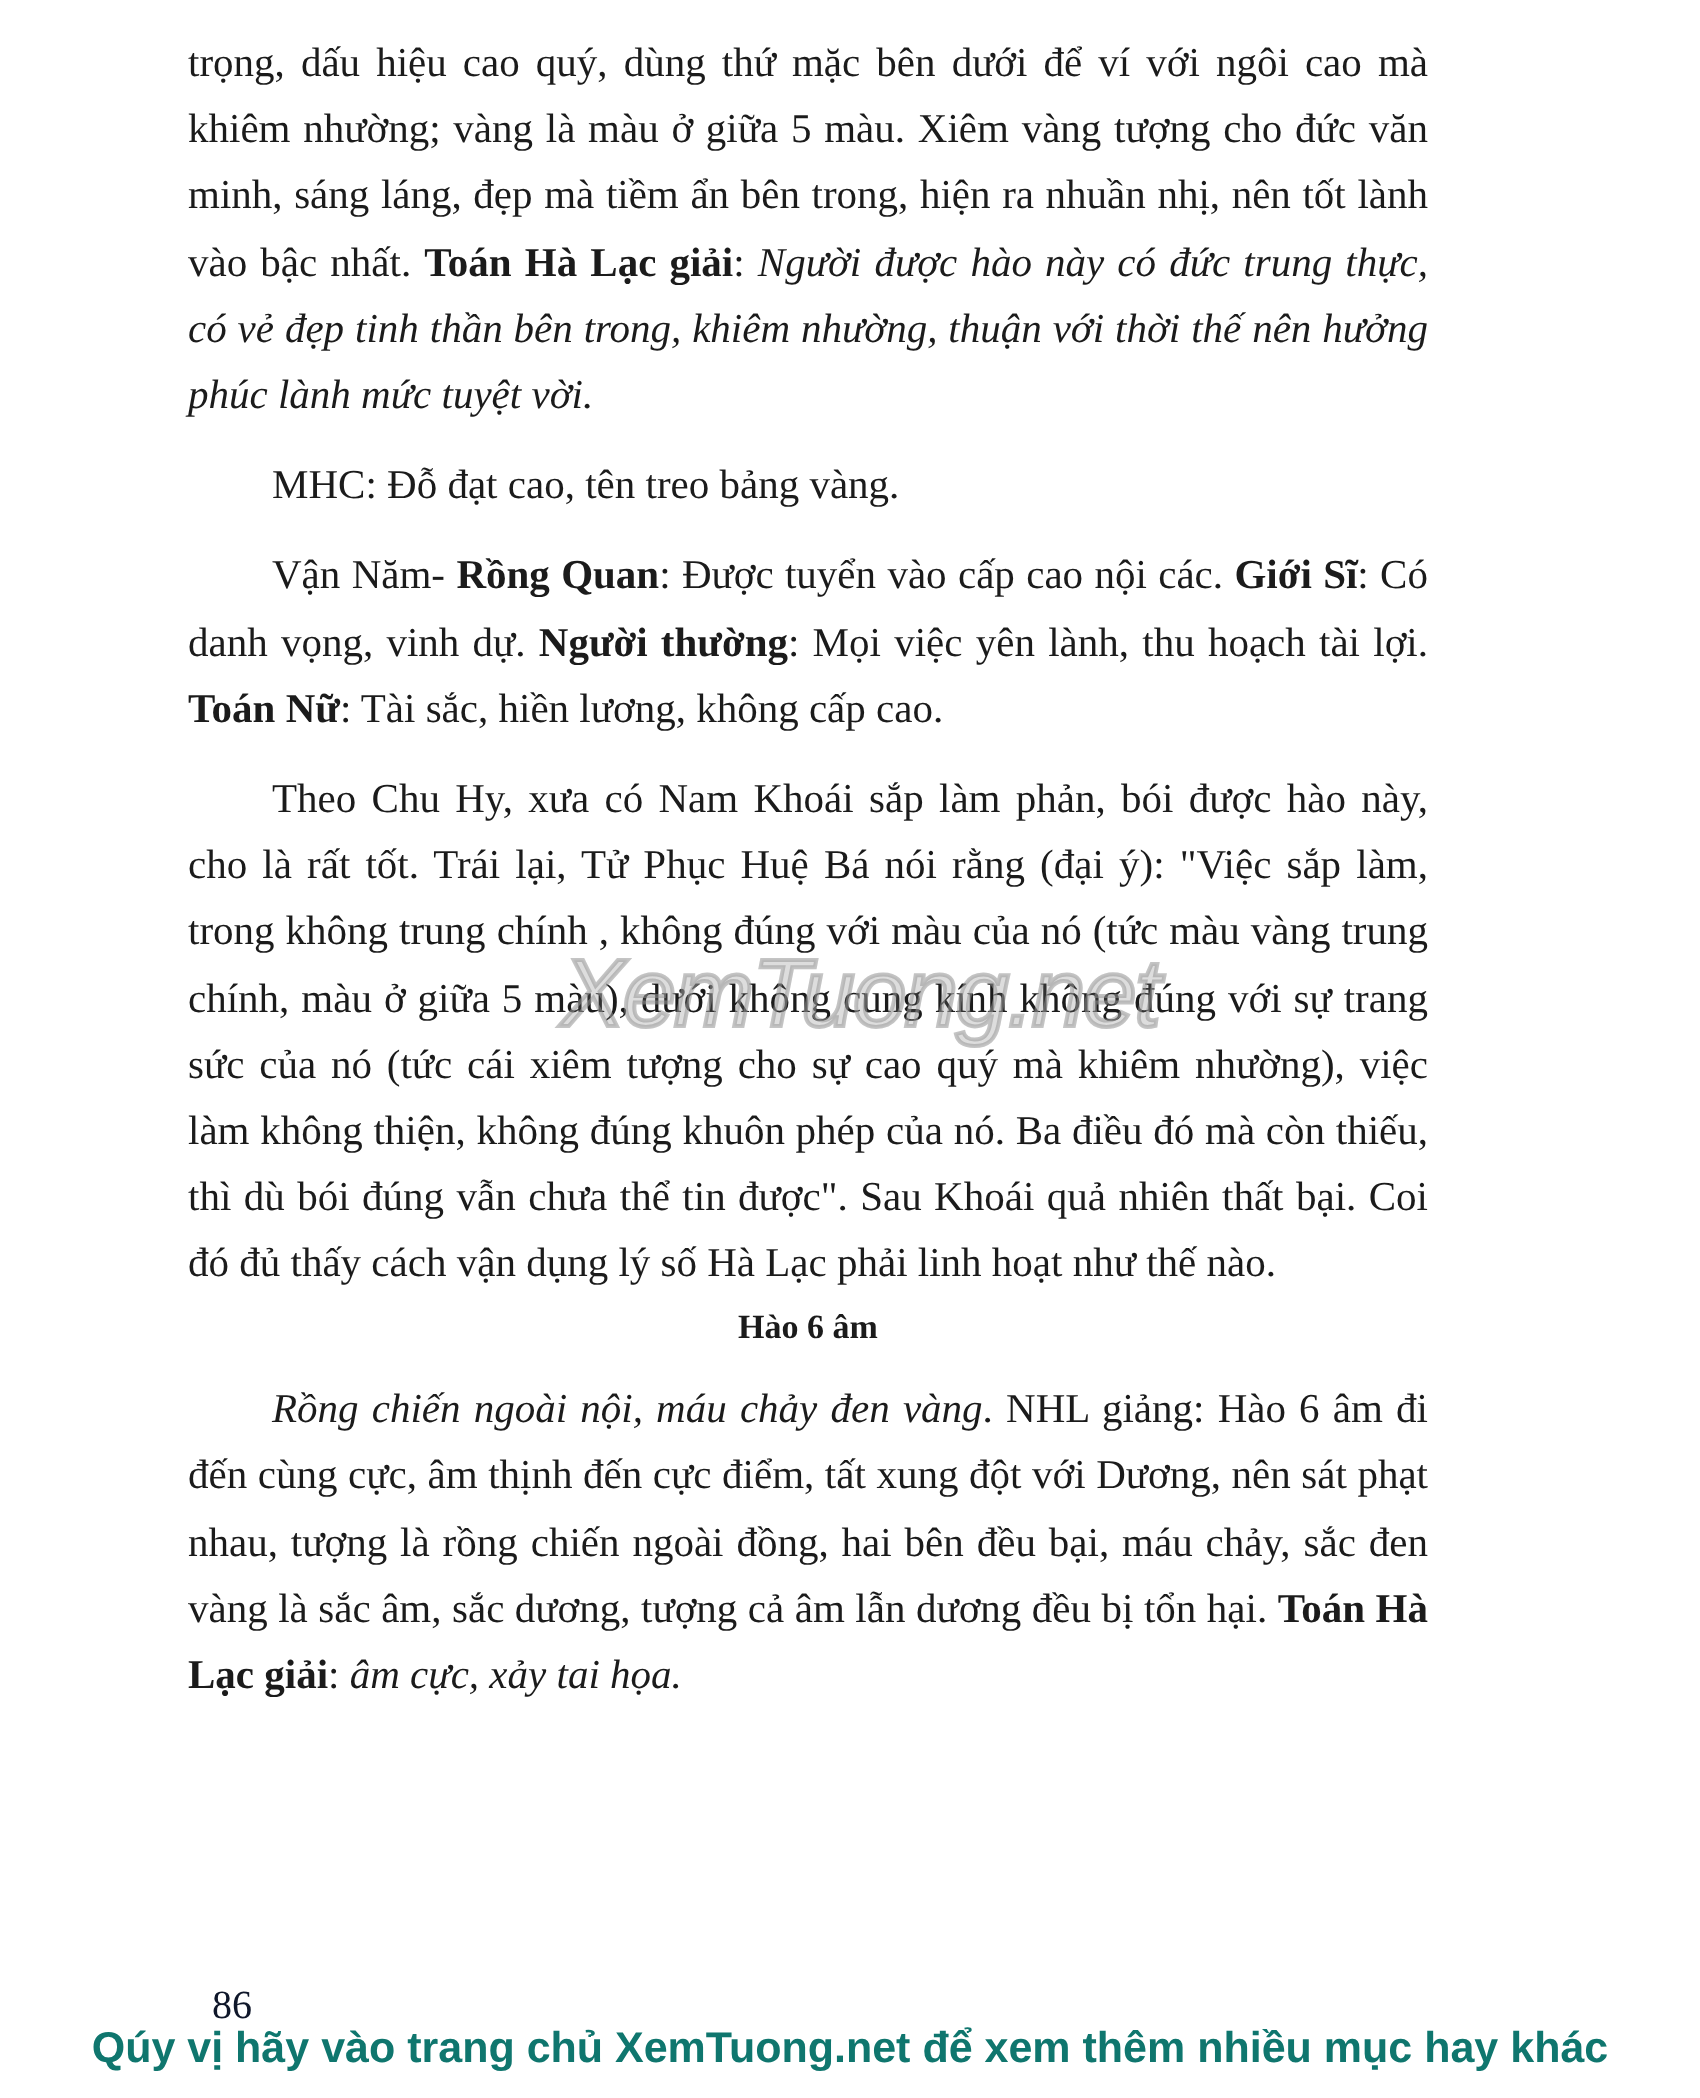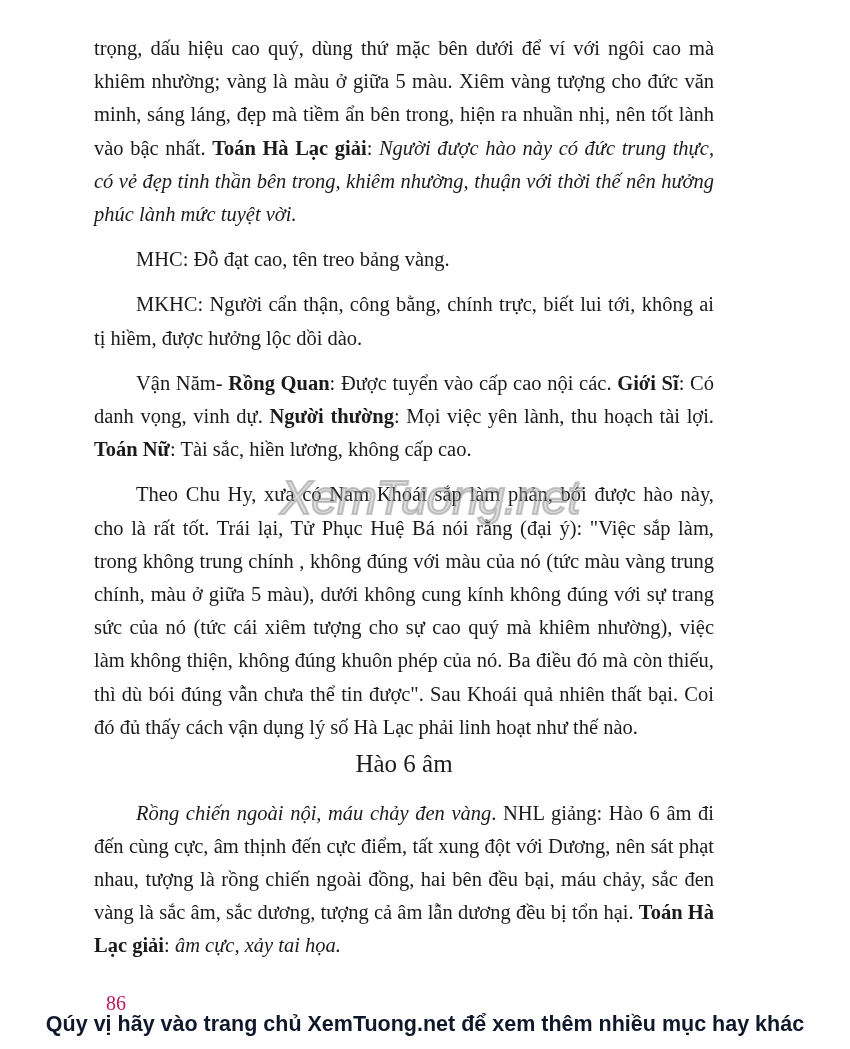--- a/index.html
+++ b/index.html
@@ -42,21 +42,21 @@
     left: 0;
     top: 0;
     width: 850px;
     height: 1049px;
     z-index: 2;
   }
 
   #content {
     position: absolute;
     left: 94px;
-    top: 32px;
+    top: 16px;
     width: 620px;
     font-size: 20.5px;
     line-height: 1.62;
     text-align: justify;
     text-justify: inter-word;
   }
 
   #content p {
     margin: 0 0 0 0;
     text-indent: 0;
@@ -67,62 +67,61 @@
   }
 
   .b { font-weight: bold; }
   .i { font-style: italic; }
 
   
   #section-heading {
     margin-top: 28px;
     margin-bottom: 22px;
     text-align: center;
-    font-weight: normal;
-    font-size: 25px;
+    font-weight: bold;
+    font-size: 17px;
     text-indent: 0;
   }
 
   
   #page-number {
     position: absolute;
     left: 106px;
     top: 992px;
     font-family: "Liberation Serif", serif;
     font-size: 20px;
-    color: #be185d;
+    color: #0f172a;
     z-index: 3;
   }
 
   
   #footer {
     position: absolute;
     left: 0;
     top: 1012px;
     width: 850px;
     text-align: center;
     font-family: "Liberation Sans", sans-serif;
     font-weight: bold;
     font-size: 21.5px;
-    color: #0f172a;
+    color: #0f766e;
     z-index: 4;
     white-space: nowrap;
   }
 </style>
 </head>
 <body>
 
 <div id="page">
   <div id="content">
 
     <p class="para"><span>trọng, dấu hiệu cao quý, dùng thứ mặc bên dưới để ví với ngôi cao mà khiêm nhường; vàng là màu ở giữa 5 màu. Xiêm vàng tượng cho đức văn minh, sáng láng, đẹp mà tiềm ẩn bên trong, hiện ra nhuần nhị, nên tốt lành vào bậc nhất. </span><span class="b">Toán Hà Lạc giải</span><span>: </span><span class="i">Người được hào này có đức trung thực, có vẻ đẹp tinh thần bên trong, khiêm nhường, thuận với thời thế nên hưởng phúc lành mức tuyệt vời.</span></p>
 
     <p class="para ind">MHC: Đỗ đạt cao, tên treo bảng vàng.</p>
 
-    <p class="para ind">MKHC: Người cẩn thận, công bằng, chính trực, biết lui tới, không ai tị hiềm, được hưởng lộc dồi dào.</p>
 
     <p class="para ind"><span>Vận Năm- </span><span class="b">Rồng Quan</span><span>: Được tuyển vào cấp cao nội các. </span><span class="b">Giới Sĩ</span><span>: Có danh vọng, vinh dự. </span><span class="b">Người thường</span><span>: Mọi việc yên lành, thu hoạch tài lợi. </span><span class="b">Toán Nữ</span><span>: Tài sắc, hiền lương, không cấp cao.</span></p>
 
     <p class="para ind">Theo Chu Hy, xưa có Nam Khoái sắp làm phản, bói được hào này, cho là rất tốt. Trái lại, Tử Phục Huệ Bá nói rằng (đại ý): "Việc sắp làm, trong không trung chính , không đúng với màu của nó (tức màu vàng trung chính, màu ở giữa 5 màu), dưới không cung kính không đúng với sự trang sức của nó (tức cái xiêm tượng cho sự cao quý mà khiêm nhường), việc làm không thiện, không đúng khuôn phép của nó. Ba điều đó mà còn thiếu, thì dù bói đúng vẫn chưa thể tin được". Sau Khoái quả nhiên thất bại. Coi đó đủ thấy cách vận dụng lý số Hà Lạc phải linh hoạt như thế nào.</p>
 
     <p id="section-heading">Hào 6 âm</p>
 
     <p class="para ind"><span class="i">Rồng chiến ngoài nội, máu chảy đen vàng</span><span>. NHL giảng: Hào 6 âm đi đến cùng cực, âm thịnh đến cực điểm, tất xung đột với Dương, nên sát phạt nhau, tượng là rồng chiến ngoài đồng, hai bên đều bại, máu chảy, sắc đen vàng là sắc âm, sắc dương, tượng cả âm lẫn dương đều bị tổn hại. </span><span class="b">Toán Hà Lạc giải</span><span>: </span><span class="i">âm cực, xảy tai họa.</span></p>
 
   </div>

